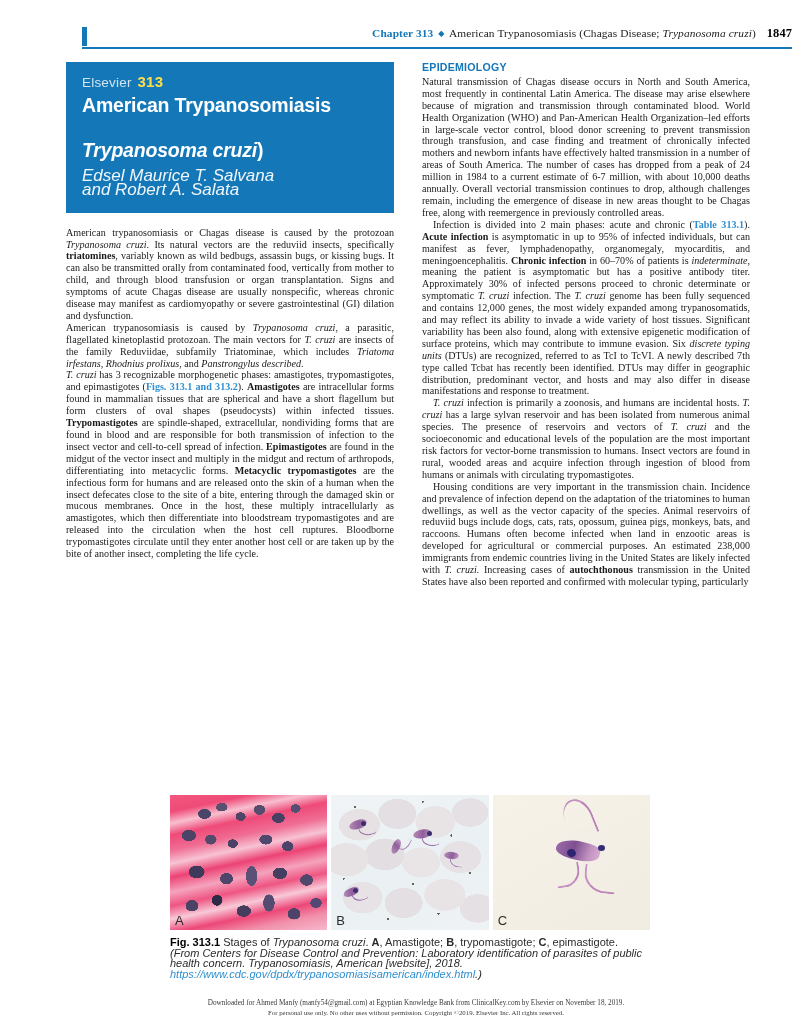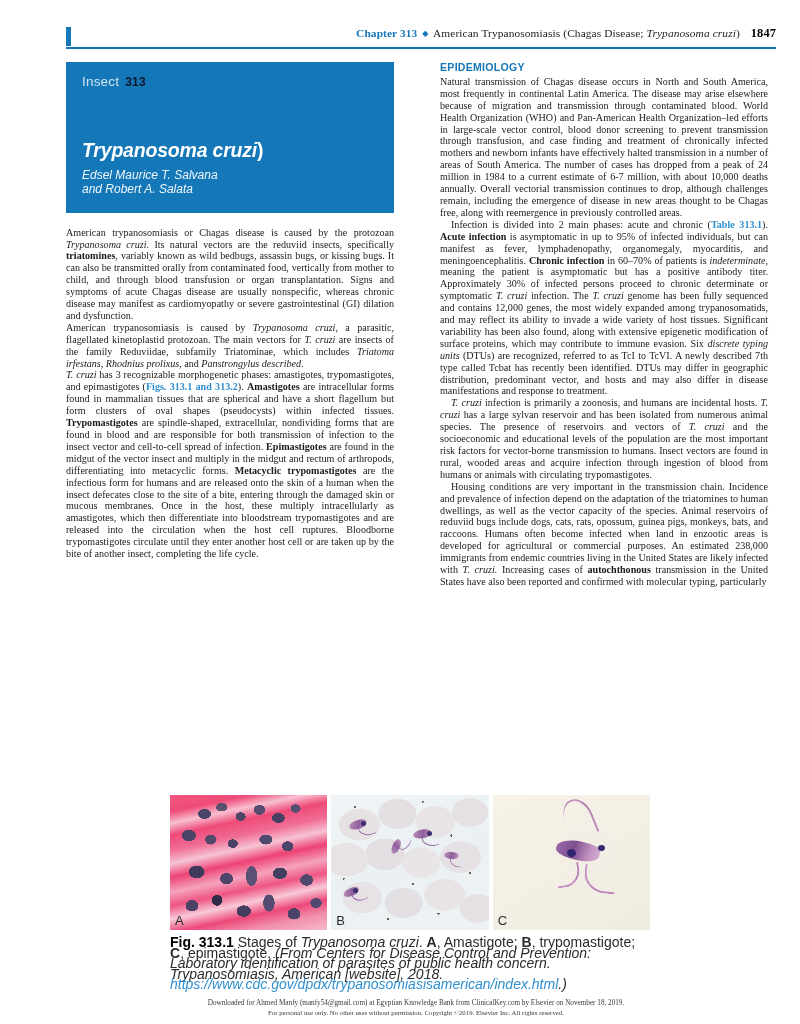--- a/index.html
+++ b/index.html
@@ -18,21 +18,21 @@
 
   
   #page {
     position: absolute;
     left: 0; top: 0;
     width: 800px;
     height: 1024px;
   }
   .running-head {
     position: absolute;
-    left: 66px;
+    left: 82px;
     top: 26px;
     width: 710px;
     height: 22px;
   }
   .rh-bar {
     position: absolute;
     left: 0;
     top: 1px;
     width: 5px;
     height: 19px;
@@ -79,52 +79,52 @@
   .col {
     position: absolute;
     width: 328px;
     font-size: 10.1px;
     line-height: 11.9px;
     text-align: justify;
     text-justify: inter-word;
     hyphens: none;
   }
   .col-left  { left: 66px; top: 62px; }
-  .col-right { left: 440px; top: 62px; }
+  .col-right { left: 422px; top: 62px; }
 
   
   .title-block {
     background: #1477b8;
     color: #ffffff;
     padding: 14px 16px 16px 16px;
     font-family: "Liberation Sans", sans-serif;
     margin-bottom: 14px;
   }
   .tb-chapter {
     font-size: 13.5px;
     color: #cfe4f3;
     margin-bottom: 5px;
     letter-spacing: 0.2px;
   }
   .tb-chapter b {
-    color: #0f172a;
-    font-size: 12px;
+    color: #fde047;
+    font-size: 15px;
     font-weight: bold;
     padding-left: 2px;
   }
   .tb-title {
     font-size: 19.5px;
     font-weight: bold;
     line-height: 22.5px;
     letter-spacing: -0.2px;
     margin-bottom: 8px;
   }
   .tb-title .sp { font-style: italic; }
   .tb-authors {
-    font-size: 12px;
+    font-size: 17px;
     font-style: italic;
     line-height: 13.6px;
     color: #f0f7fc;
   }
 
   
   h2.sect {
     font-family: "Liberation Sans", sans-serif;
     font-size: 10.6px;
     font-weight: bold;
@@ -309,21 +309,21 @@
     border-bottom: 2px solid #c691c2;
     border-right: 2px solid #bb83b7;
     border-radius: 0 0 70% 0;
     transform: rotate(-8deg);
   }
 
   
   .caption {
     margin-top: 7px;
     font-family: "Liberation Sans", sans-serif;
-    font-size: 14px;
+    font-size: 11px;
     line-height: 10.6px;
     color: #2b2b2b;
     text-align: left;
   }
   .caption .fignum {
     font-weight: bold;
     color: #000;
   }
   .caption .src { font-style: italic; }
   .caption .link { color: #2f8fd0; font-style: italic; }
@@ -358,25 +358,25 @@
       <span class="rh-title"><span>American Trypanosomiasis (Chagas Disease; </span><i>Trypanosoma cruzi</i><span>)</span></span>
       <span class="rh-page">1847</span>
     </div>
     <div class="rh-rule"></div>
   </div>
 
   <div class="col col-left">
 
     <div class="title-block">
       <div class="tb-chapter">
-        <span>Insect</span>
+        <span>Elsevier</span>
         <b>313</b>
       </div>
       <div class="tb-title">
-        <br>
+        <span>American Trypanosomiasis</span><br>
         <br>
         <span class="sp">Trypanosoma cruzi</span><span>)</span>
       </div>
       <div class="tb-authors">
         <span>Edsel Maurice T. Salvana</span><br>
         <span>and Robert A. Salata</span>
       </div>
     </div>
 
     <p>American trypanosomiasis or Chagas disease is caused by the protozoan <i>Trypanosoma cruzi</i>. Its natural vectors are the reduviid insects, specifically <b>triatomines</b>, variably known as wild bedbugs, assassin bugs, or kissing bugs. It can also be transmitted orally from contaminated food, vertically from mother to child, and through blood transfusion or organ transplantation. Signs and symptoms of acute Chagas disease are usually nonspecific, whereas chronic disease may manifest as cardiomyopathy or severe gastrointestinal (GI) dilation and dysfunction.</p>

